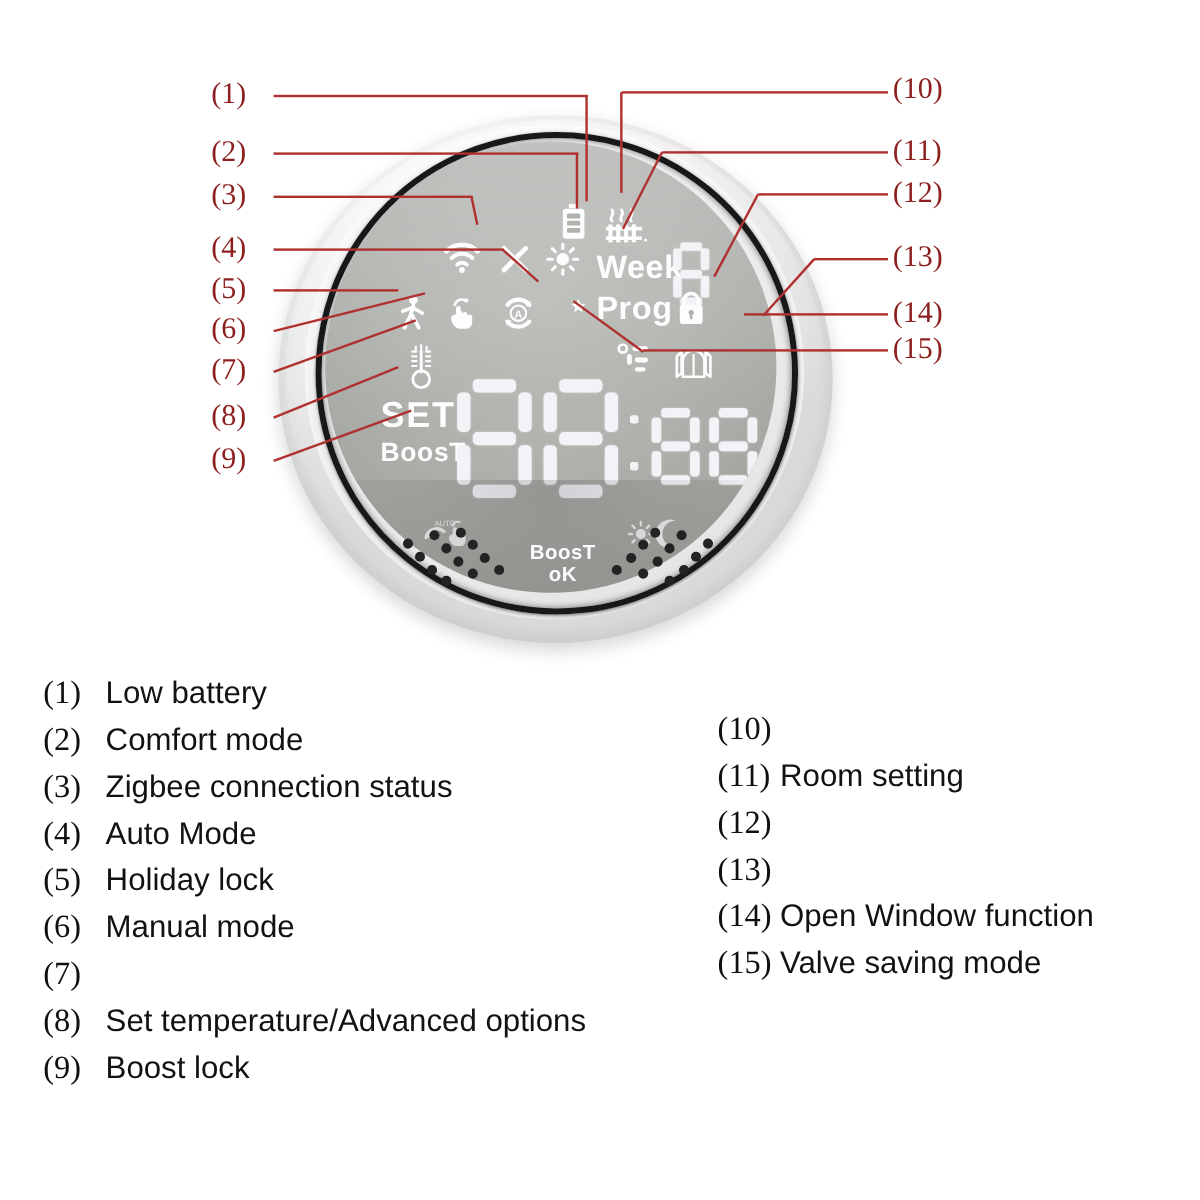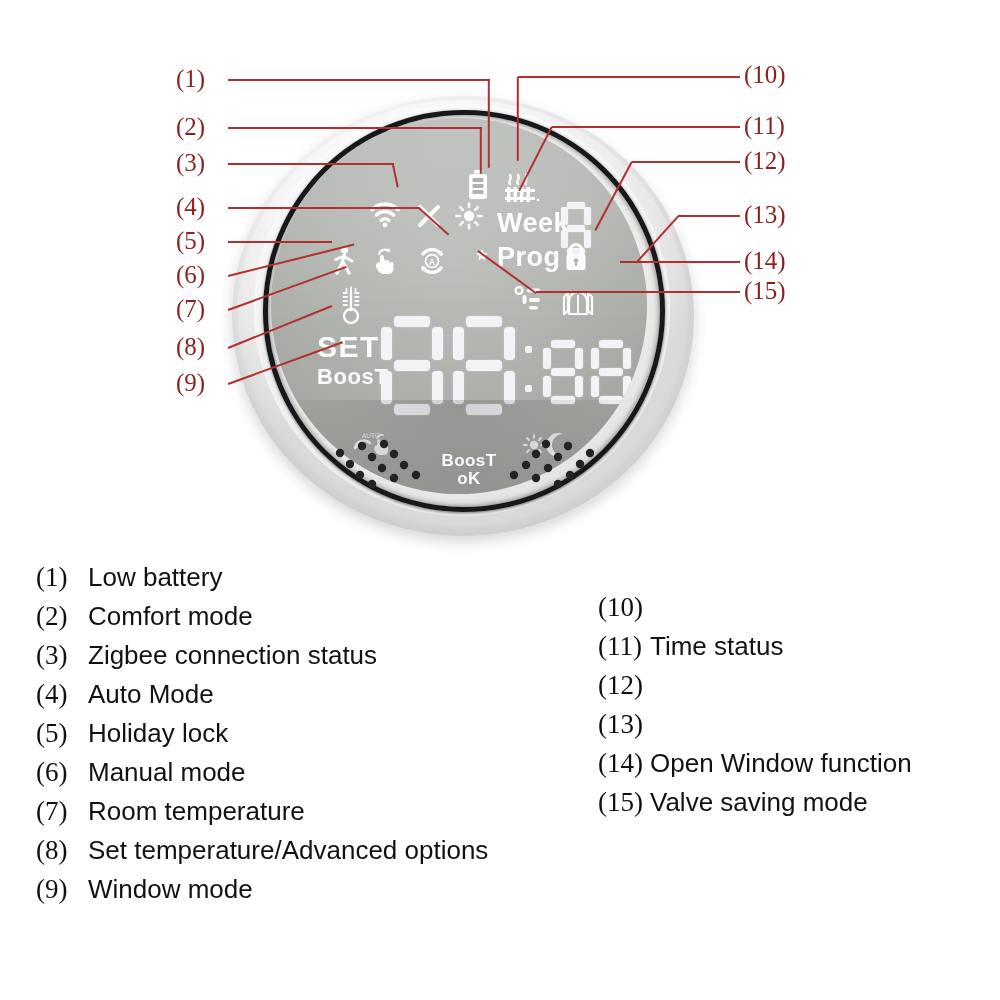--- a/index.html
+++ b/index.html
@@ -446,39 +446,38 @@
     <div class="leg-row">
       <div class="leg-n">(5)</div>
       <div class="leg-t">Holiday lock</div>
     </div>
     <div class="leg-row">
       <div class="leg-n">(6)</div>
       <div class="leg-t">Manual mode</div>
     </div>
     <div class="leg-row">
       <div class="leg-n">(7)</div>
-      <div class="leg-t">Room temperature</div>
     </div>
     <div class="leg-row">
       <div class="leg-n">(8)</div>
       <div class="leg-t">Set temperature/Advanced options</div>
     </div>
     <div class="leg-row">
       <div class="leg-n">(9)</div>
-      <div class="leg-t">Window mode</div>
+      <div class="leg-t">Boost lock</div>
     </div>
   </div>
 
   <div class="legend" id="legend-right">
     <div class="leg-row">
       <div class="leg-n">(10)</div>
     </div>
     <div class="leg-row">
       <div class="leg-n">(11)</div>
-      <div class="leg-t">Time status</div>
+      <div class="leg-t">Room setting</div>
     </div>
     <div class="leg-row">
       <div class="leg-n">(12)</div>
     </div>
     <div class="leg-row">
       <div class="leg-n">(13)</div>
     </div>
     <div class="leg-row">
       <div class="leg-n">(14)</div>
       <div class="leg-t">Open Window function</div>

